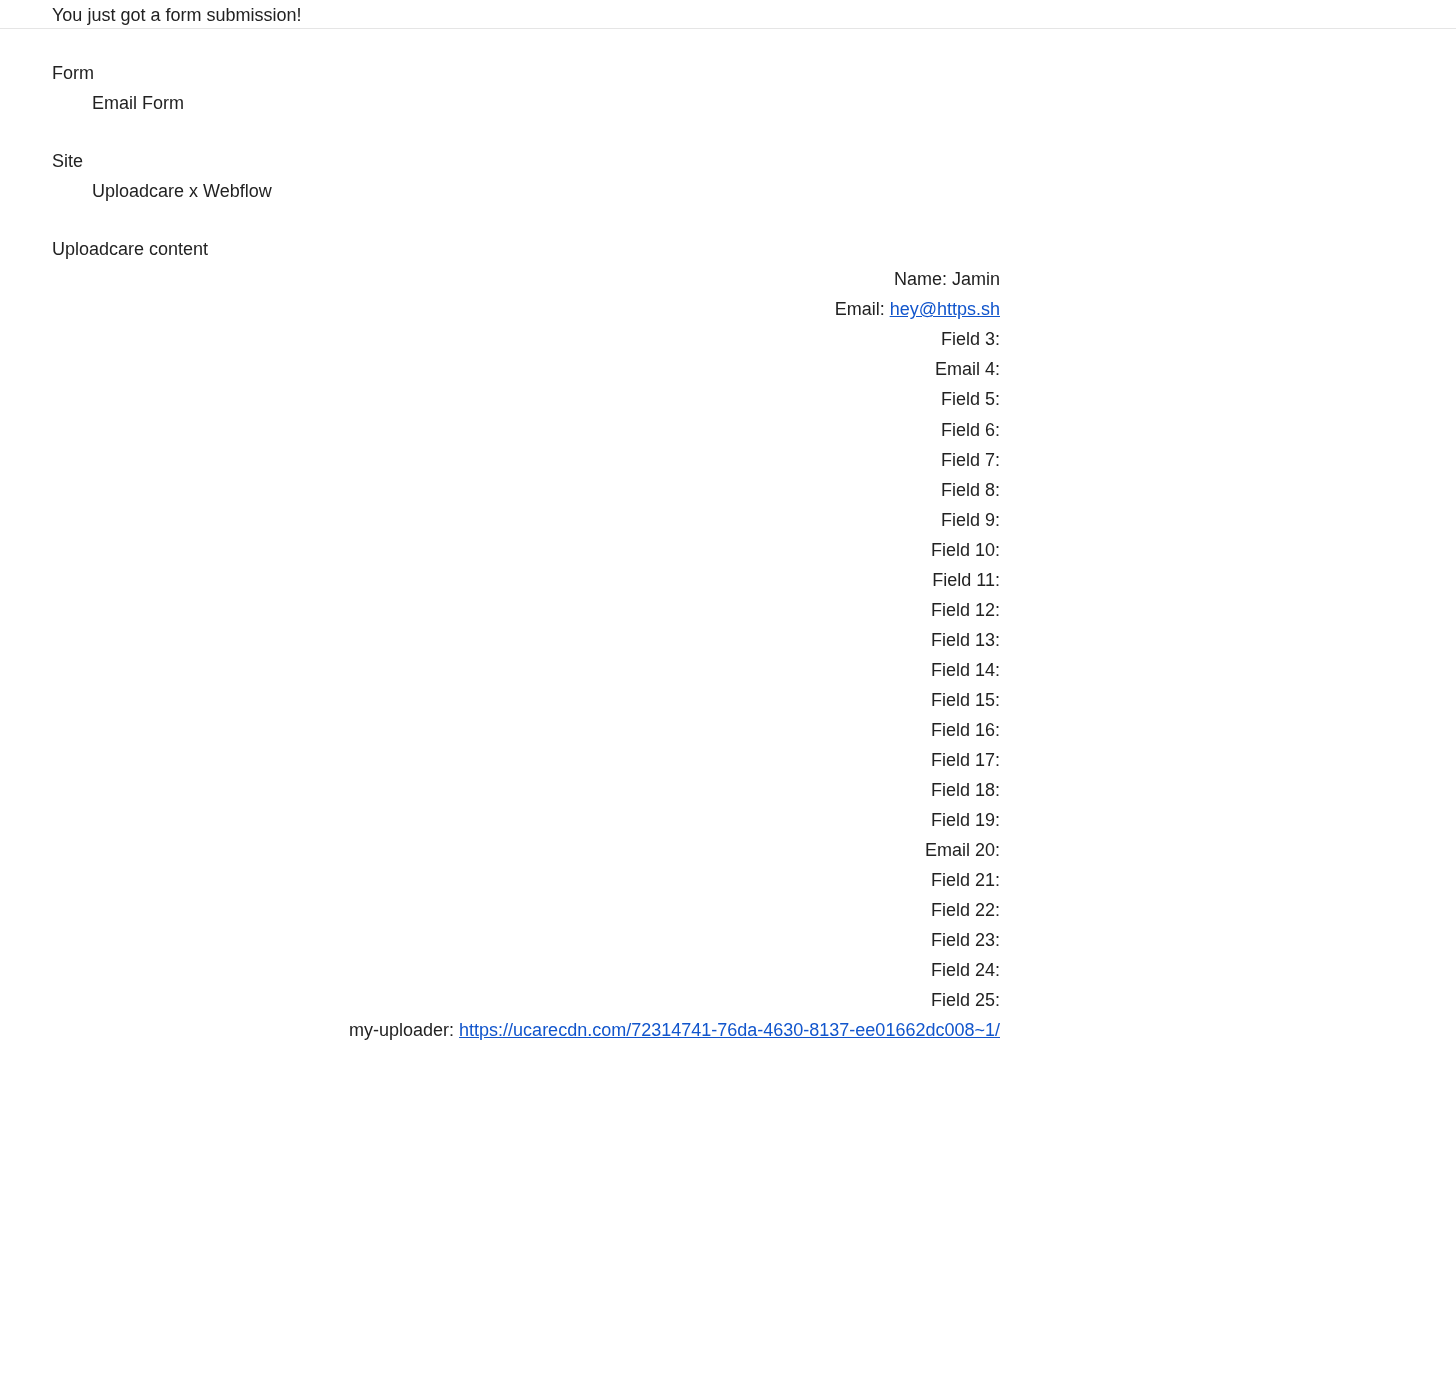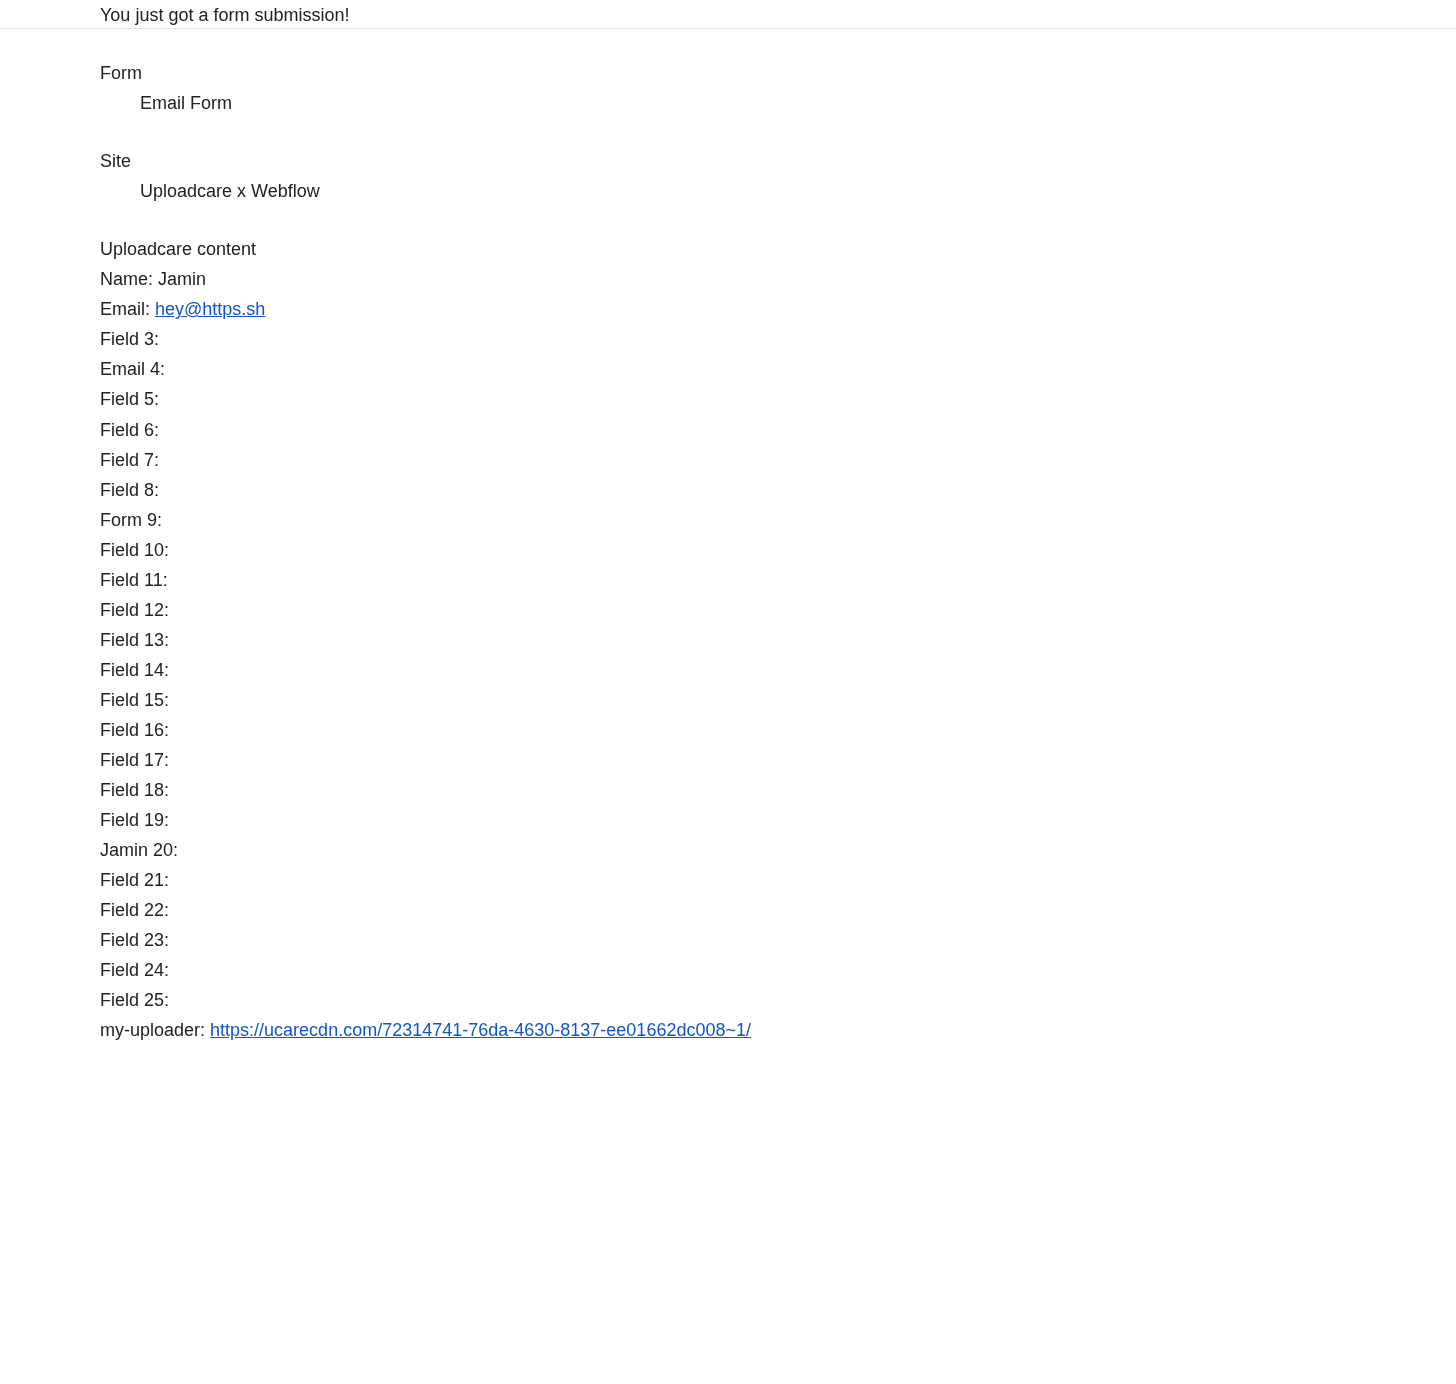--- a/index.html
+++ b/index.html
@@ -18,38 +18,39 @@
     }
     .top-divider {
       height: 1px;
       background: #e5e5e5;
       width: 100%;
       position: absolute;
       top: 28px;
       left: 0;
     }
     .content {
-      padding: 0 0 0 100px;
+      padding: 0 0 0 52px;
       max-width: 1000px;
     }
     .intro {
       margin-bottom: 28px;
     }
     .section {
       margin-bottom: 28px;
     }
     .section-heading {
       font-weight: normal;
     }
     .section-value {
       font-weight: normal;
       margin-left: 40px;
     }
     .fields-list {
       list-style: none;
+      text-align: right;
     }
     .field-line {
       display: block;
     }
     .field-label {
       display: inline;
     }
     .field-value {
       display: inline;
     }
@@ -81,32 +82,32 @@
     <div class="section-heading">Uploadcare content</div>
     <ul class="fields-list" id="fields-list">
         <li class="field-line"><span class="field-label">Name: </span><span class="field-value">Jamin</span></li>
         <li class="field-line"><span class="field-label">Email: </span><a class="link" href="#">hey@https.sh</a></li>
         <li class="field-line"><span class="field-label">Field 3: </span><span class="field-value"></span></li>
         <li class="field-line"><span class="field-label">Email 4: </span><span class="field-value"></span></li>
         <li class="field-line"><span class="field-label">Field 5: </span><span class="field-value"></span></li>
         <li class="field-line"><span class="field-label">Field 6: </span><span class="field-value"></span></li>
         <li class="field-line"><span class="field-label">Field 7: </span><span class="field-value"></span></li>
         <li class="field-line"><span class="field-label">Field 8: </span><span class="field-value"></span></li>
-        <li class="field-line"><span class="field-label">Form 9: </span><span class="field-value"></span></li>
+        <li class="field-line"><span class="field-label">Field 9: </span><span class="field-value"></span></li>
         <li class="field-line"><span class="field-label">Field 10: </span><span class="field-value"></span></li>
         <li class="field-line"><span class="field-label">Field 11: </span><span class="field-value"></span></li>
         <li class="field-line"><span class="field-label">Field 12: </span><span class="field-value"></span></li>
         <li class="field-line"><span class="field-label">Field 13: </span><span class="field-value"></span></li>
         <li class="field-line"><span class="field-label">Field 14: </span><span class="field-value"></span></li>
         <li class="field-line"><span class="field-label">Field 15: </span><span class="field-value"></span></li>
         <li class="field-line"><span class="field-label">Field 16: </span><span class="field-value"></span></li>
         <li class="field-line"><span class="field-label">Field 17: </span><span class="field-value"></span></li>
         <li class="field-line"><span class="field-label">Field 18: </span><span class="field-value"></span></li>
         <li class="field-line"><span class="field-label">Field 19: </span><span class="field-value"></span></li>
-        <li class="field-line"><span class="field-label">Jamin 20: </span><span class="field-value"></span></li>
+        <li class="field-line"><span class="field-label">Email 20: </span><span class="field-value"></span></li>
         <li class="field-line"><span class="field-label">Field 21: </span><span class="field-value"></span></li>
         <li class="field-line"><span class="field-label">Field 22: </span><span class="field-value"></span></li>
         <li class="field-line"><span class="field-label">Field 23: </span><span class="field-value"></span></li>
         <li class="field-line"><span class="field-label">Field 24: </span><span class="field-value"></span></li>
         <li class="field-line"><span class="field-label">Field 25: </span><span class="field-value"></span></li>
         <li class="field-line"><span class="field-label">my-uploader: </span><a class="link" href="#">https://ucarecdn.com/72314741-76da-4630-8137-ee01662dc008~1/</a></li>
       </ul>
   </div>
 
 </div>

